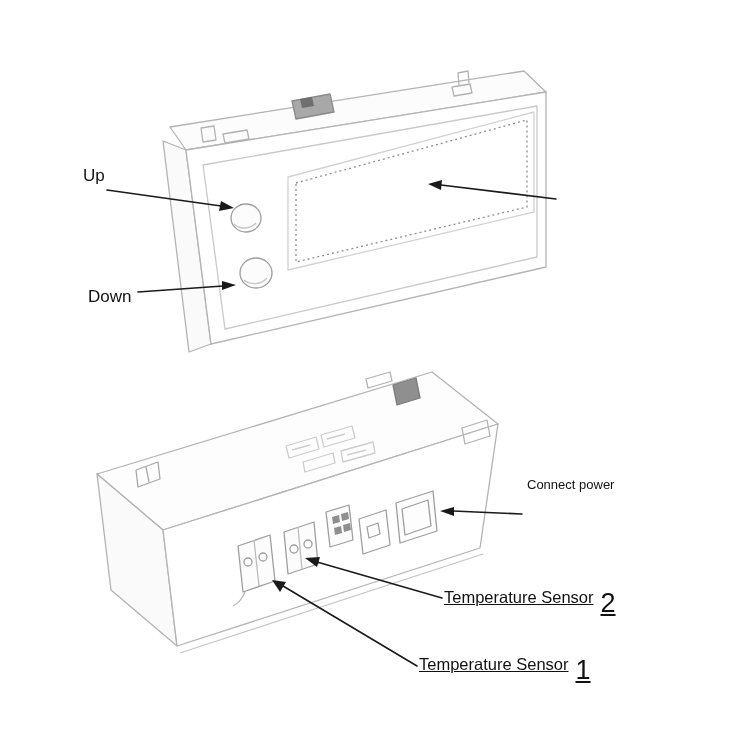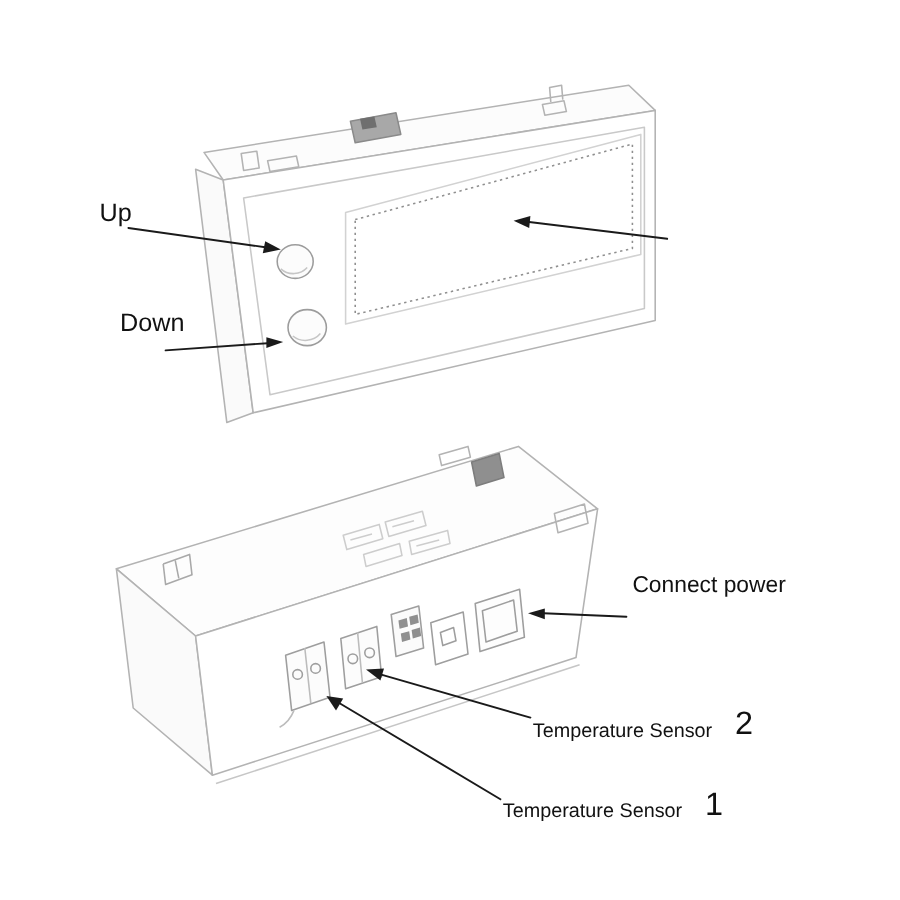--- a/index.html
+++ b/index.html
@@ -11,42 +11,43 @@
     overflow: hidden;
     font-family: "Liberation Sans", sans-serif;
   }
   .sketch-layer {
     position: absolute;
     left: 0; top: 0;
     width: 750px; height: 750px;
   }
   .label {
     position: absolute;
-    font-size: 21px;
+    font-size: 17px;
     color: #111111;
     white-space: nowrap;
   }
-  .connect-power { font-size: 19px; }
+  .connect-power { font-size: 13px; }
   .voltage {
     position: absolute;
     font-family: "DejaVu Sans", sans-serif;
     font-weight: bold;
     font-size: 30px;
     letter-spacing: 1px;
     color: #9b9b9b;
     white-space: nowrap;
   }
   .sensor-label {
     position: absolute;
     display: flex;
-    align-items: flex-end;
-    gap: 19px;
+    align-items: flex-start;
+    gap: 7px;
     font-size: 16.5px;
     color: #111111;
     white-space: nowrap;
+    text-decoration: underline;
   }
   .sensor-num { font-size: 27px; color: #111111; }
 </style>
 </head>
 <body>
 
 <div class="stage">
 
   <svg class="sketch-layer" viewBox="0 0 750 750">
 
@@ -161,21 +162,21 @@
       </g>
       <g>
         <line x1="417" y1="666" x2="283" y2="586" fill="none"></line>
         <polygon points="272,580 286,582 280,592" stroke="none"></polygon>
       </g>
     </g>
   </svg>
 
   <div class="label" style="left:83px; top:166px;">Up</div>
 
-  <div class="label" style="left:88px; top:258px;margin-left:12px;">Down</div>
+  <div class="label" style="left:88px; top:287px;">Down</div>
 
 
   <div class="label connect-power" style="left:527px; top:477px;">Connect power</div>
 
 
   <div class="sensor-label" style="left:444px; top:588px;">
     <span>Temperature Sensor</span>
     <span class="sensor-num">2</span>
   </div>
 

